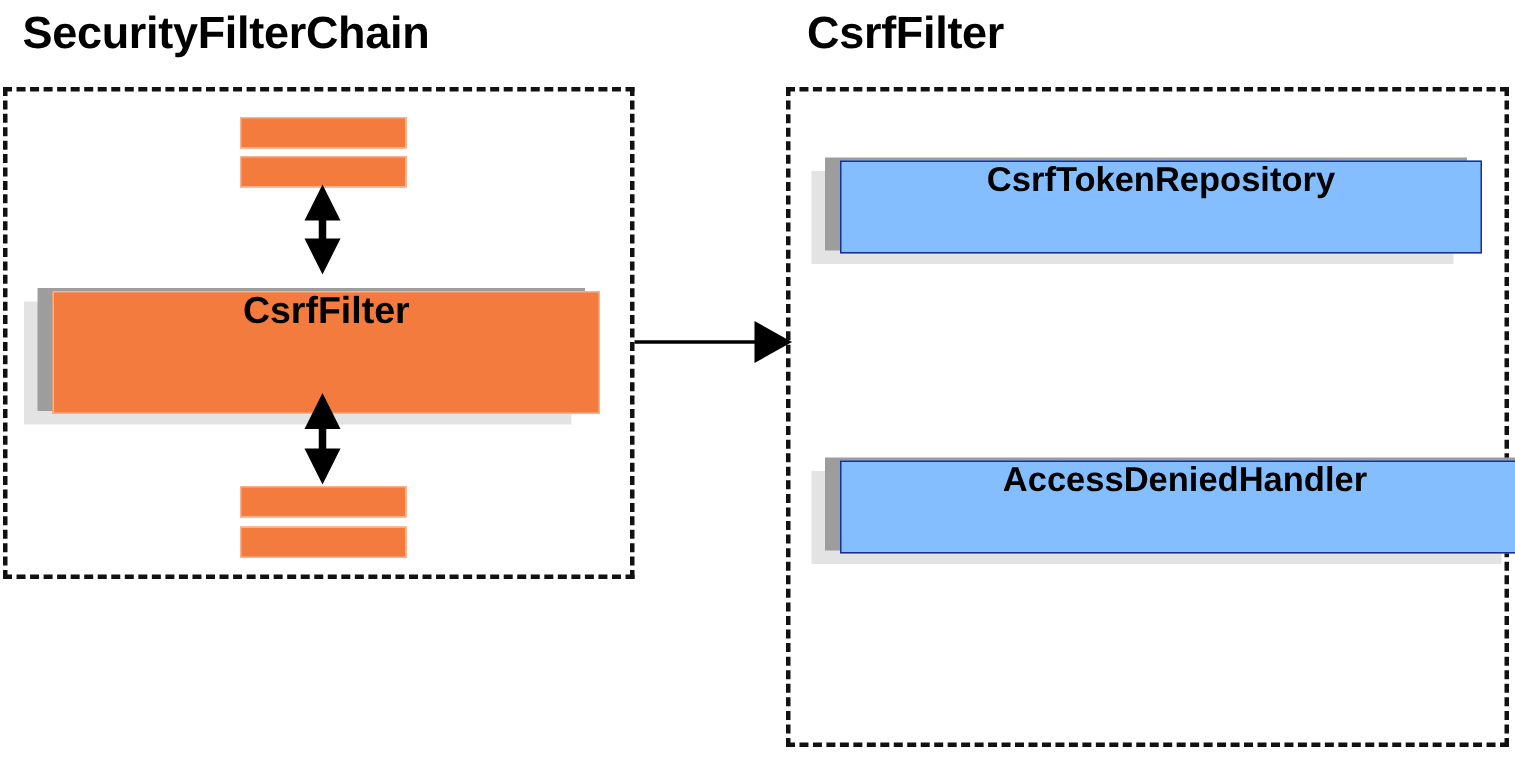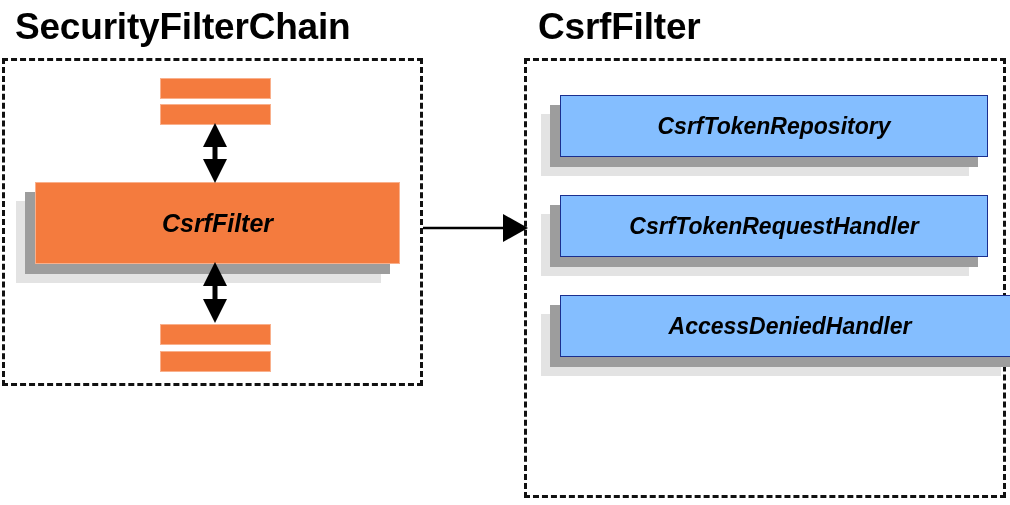--- a/index.html
+++ b/index.html
@@ -16,21 +16,21 @@
     height: 505px;
     background: #ffffff;
     overflow: hidden;
   }
 
   
   .panel-title {
     position: absolute;
     font-family: "Liberation Sans", sans-serif;
     font-weight: bold;
-    font-size: 37px;
+    font-size: 30px;
     line-height: 1;
     color: #000000;
     white-space: nowrap;
     letter-spacing: -0.2px;
   }
   #title-left  { left: 15px;  top: 8px; }
   #title-right { left: 538px; top: 8px; }
 
   
   .group-panel {
@@ -49,27 +49,25 @@
   .node .shadow-far,
   .node .shadow-near {
     position: absolute;
     left: 0; top: 0;
     width: 100%; height: 100%;
   }
   .node .shadow-far  { transform: translate(-19px, 19px); background: #e3e3e3; }
   .node .shadow-near { transform: translate(-10px, 10px); background: #9d9d9d; }
   .node .face {
     position: absolute;
-    left: 0; top: 0;
+    left: 0; top: 12px;
     width: 100%; height: 100%;
     box-sizing: border-box;
     display: flex;
-    align-items: center;
     justify-content: center;
-    font-style: italic;
   }
   .node .label {
     font-family: "Liberation Sans", sans-serif;
     font-weight: bold;
     color: #000000;
     white-space: nowrap;
     line-height: 1;
   }
 
   
@@ -145,27 +143,20 @@
   <div class="bar" id="bar-bottom-2"></div>
 
   <div class="node blue" id="node-blue-0">
     <div class="shadow-far"></div>
     <div class="shadow-near"></div>
     <div class="face">
       <span class="label">CsrfTokenRepository</span>
     </div>
   </div>
 
-  <div class="node blue" id="node-blue-1">
-    <div class="shadow-far"></div>
-    <div class="shadow-near"></div>
-    <div class="face">
-      <span class="label">CsrfTokenRequestHandler</span>
-    </div>
-  </div>
 
   <div class="node blue" id="node-blue-2">
     <div class="shadow-far"></div>
     <div class="shadow-near"></div>
     <div class="face">
       <span class="label">AccessDeniedHandler</span>
     </div>
   </div>
 
 

